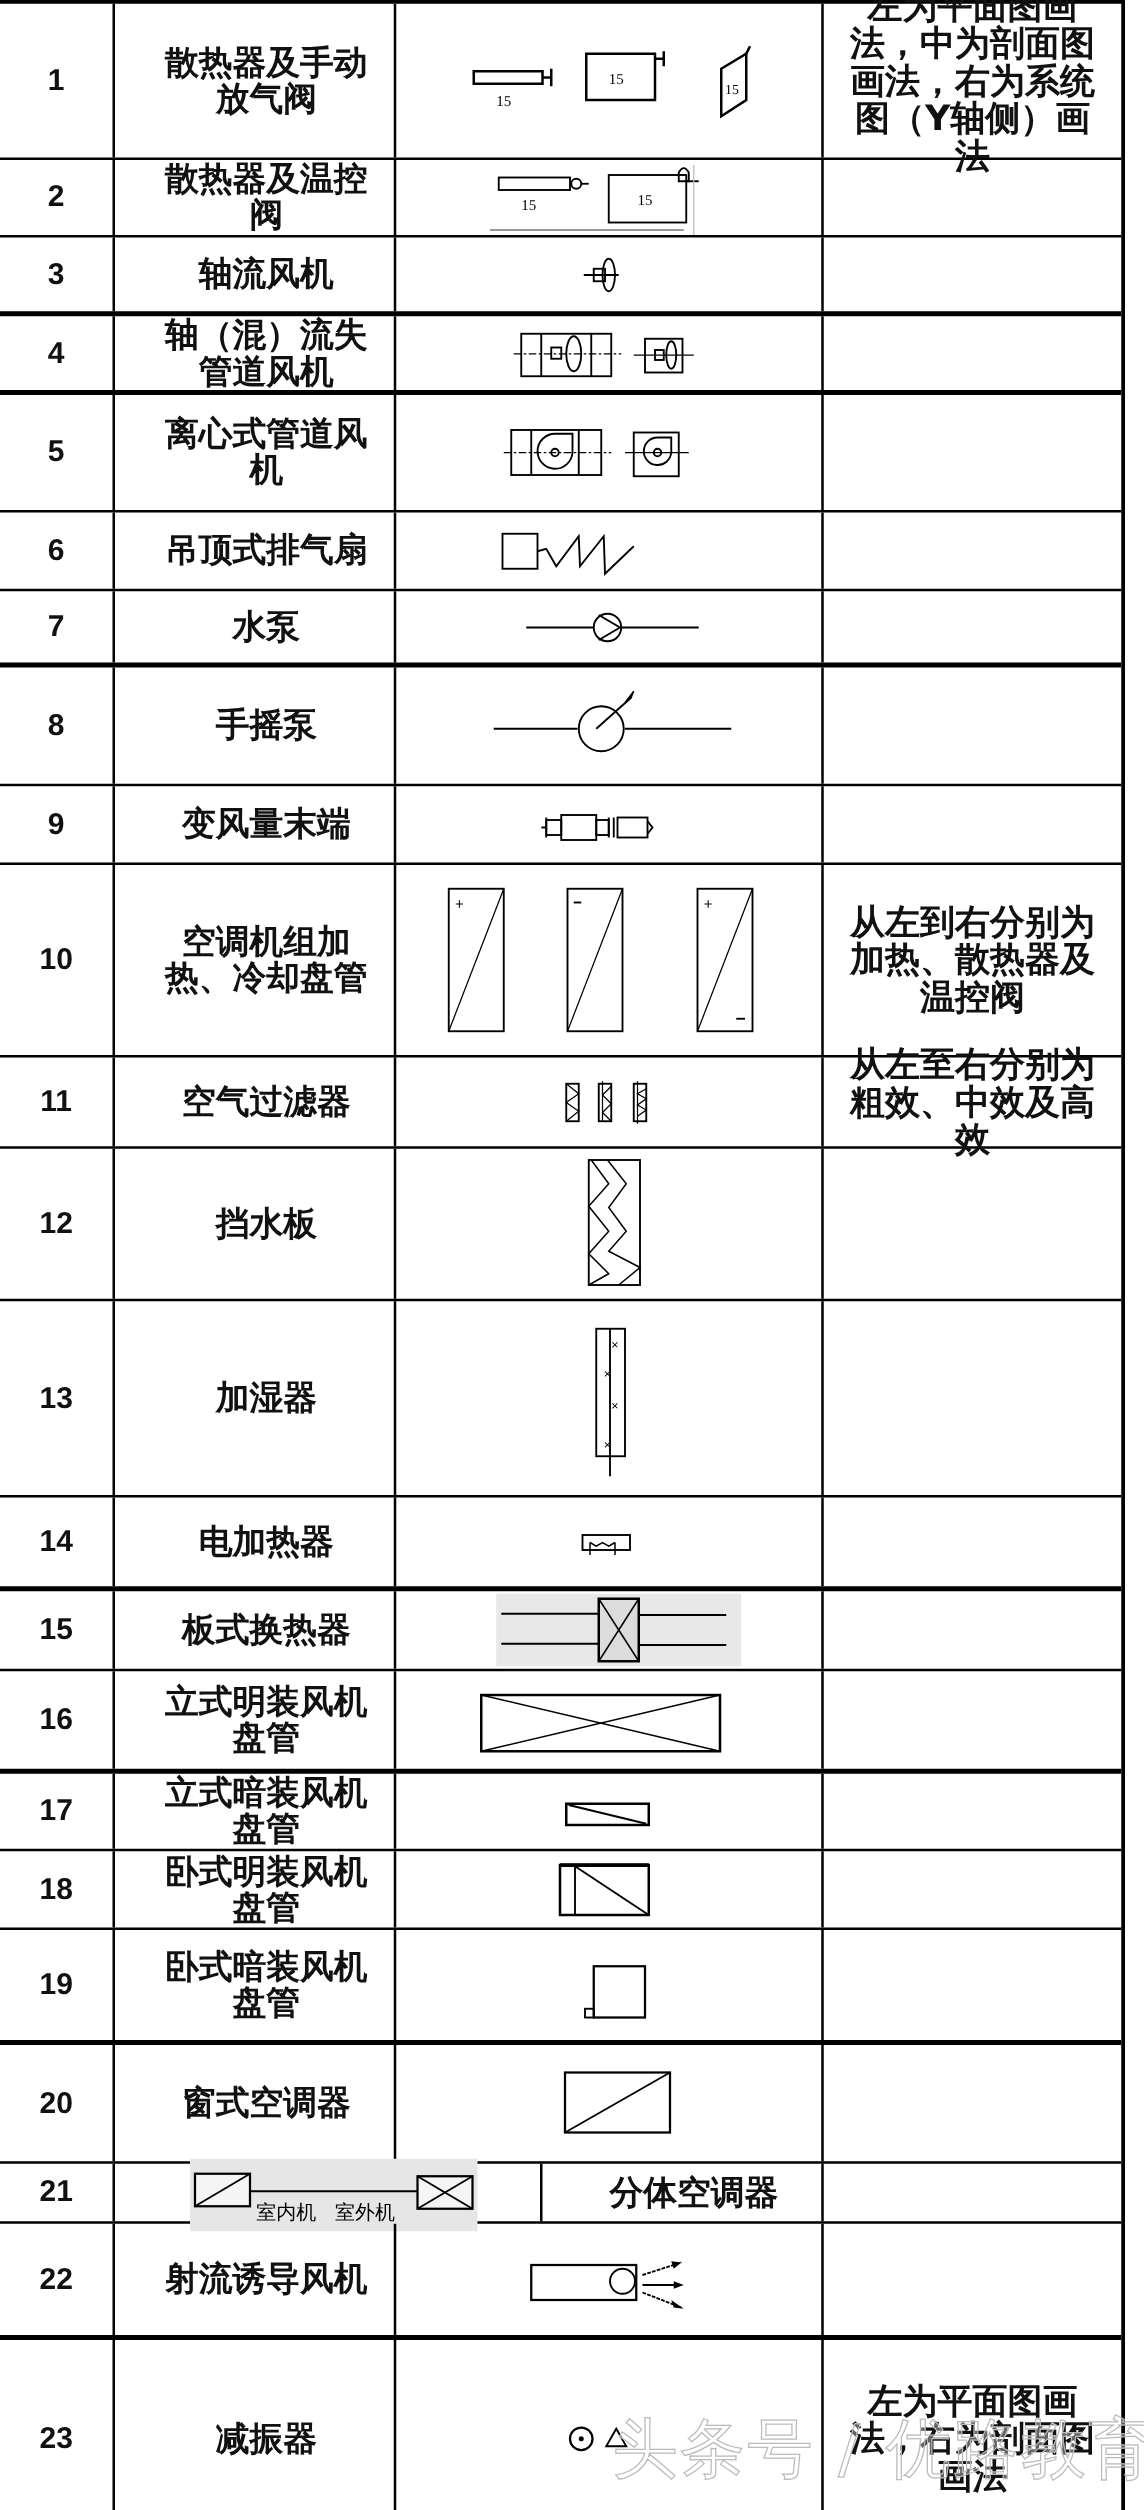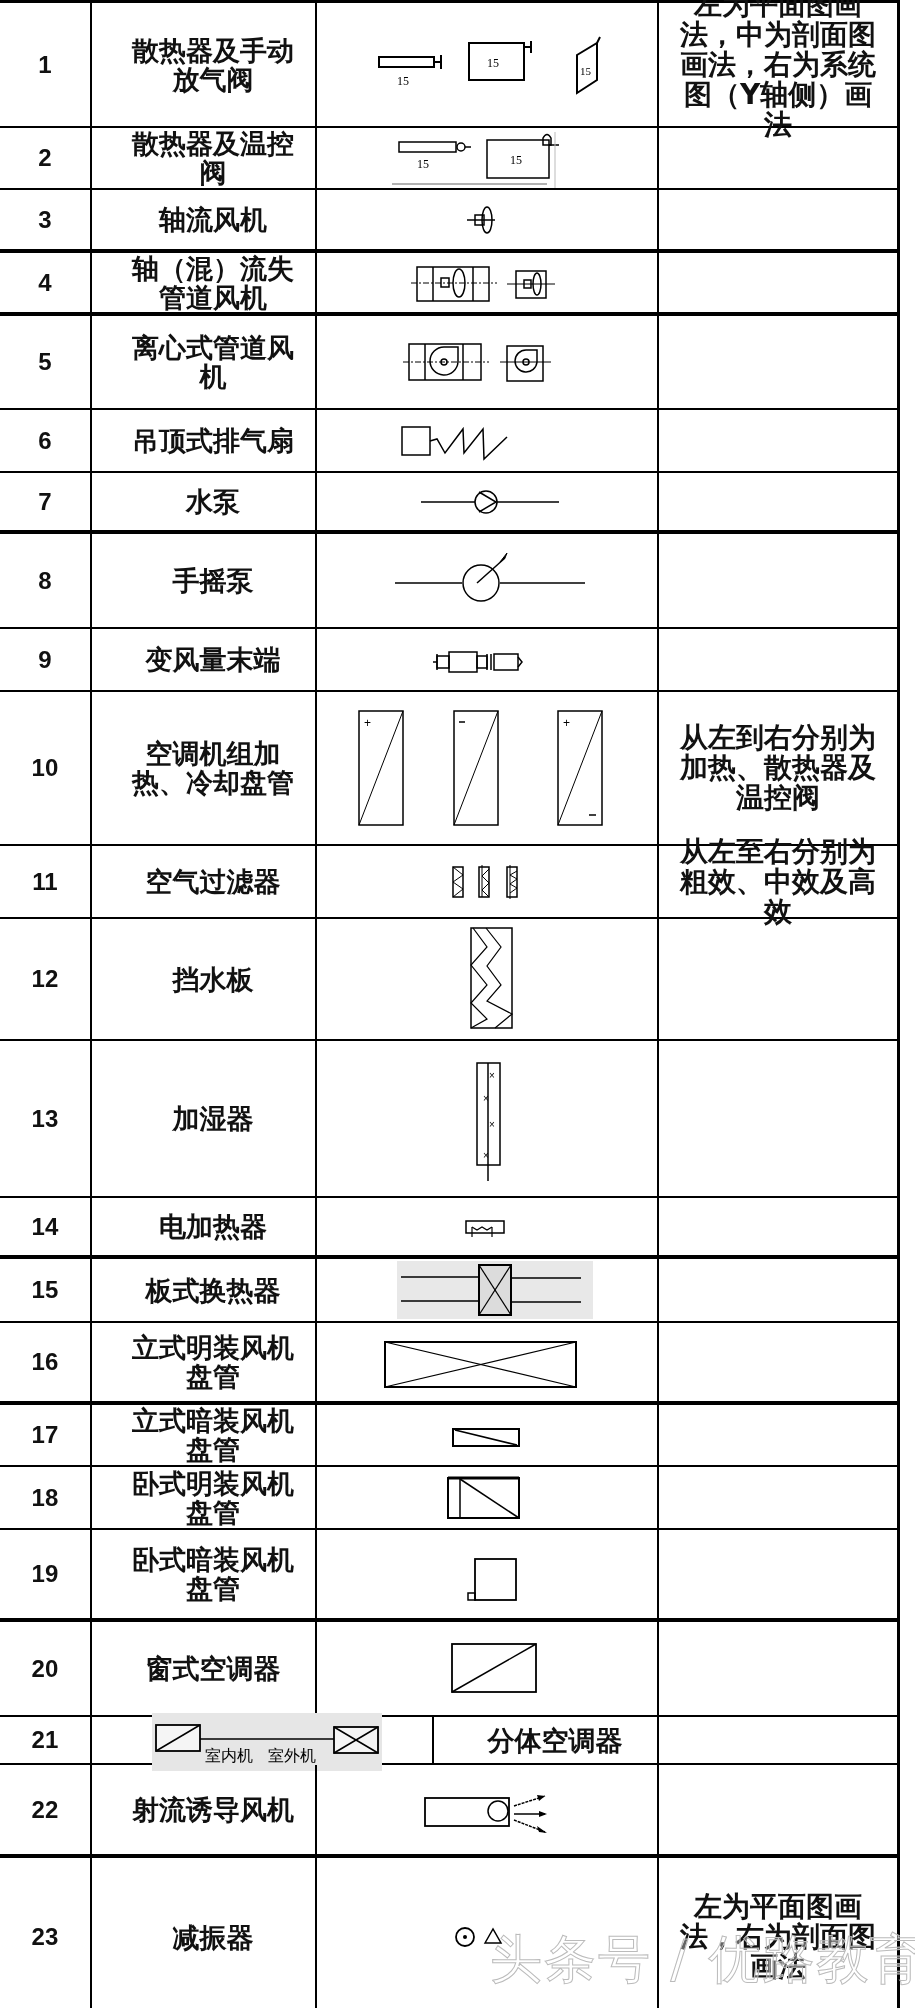--- a/index.html
+++ b/index.html
@@ -234,21 +234,21 @@
         <line x1="171" y1="22" x2="171" y2="140" stroke="#000" stroke-width="1.5"></line>
         <text x="172" y="38" font-size="10" font-family="Liberation Sans, sans-serif">×</text>
         <text x="166" y="61" font-size="10" font-family="Liberation Sans, sans-serif">×</text>
         <text x="172" y="87" font-size="10" font-family="Liberation Sans, sans-serif">×</text>
         <text x="166" y="118" font-size="10" font-family="Liberation Sans, sans-serif">×</text>
       </svg>
     </div>
     <div class="cell c-note"></div>
   </div>
 
-  <div class="row thick" style="height:61px">
+  <div class="row thick" style="height:75px">
     <div class="cell c-num">14</div>
     <div class="cell c-name">电加热器</div>
     <div class="cell c-sym">
       <svg width="340" height="60" viewBox="0 0 340 60">
         <rect x="149" y="24" width="38" height="12" fill="none" stroke="#000" stroke-width="1.5"></rect>
         <line x1="155" y1="30" x2="155" y2="40" stroke="#000" stroke-width="1.2"></line>
         <line x1="175" y1="30" x2="175" y2="40" stroke="#000" stroke-width="1.2"></line>
         <polyline points="155,30 160,33 165,30 170,33 175,30" fill="none" stroke="#000" stroke-width="1.2"></polyline>
       </svg>
     </div>

